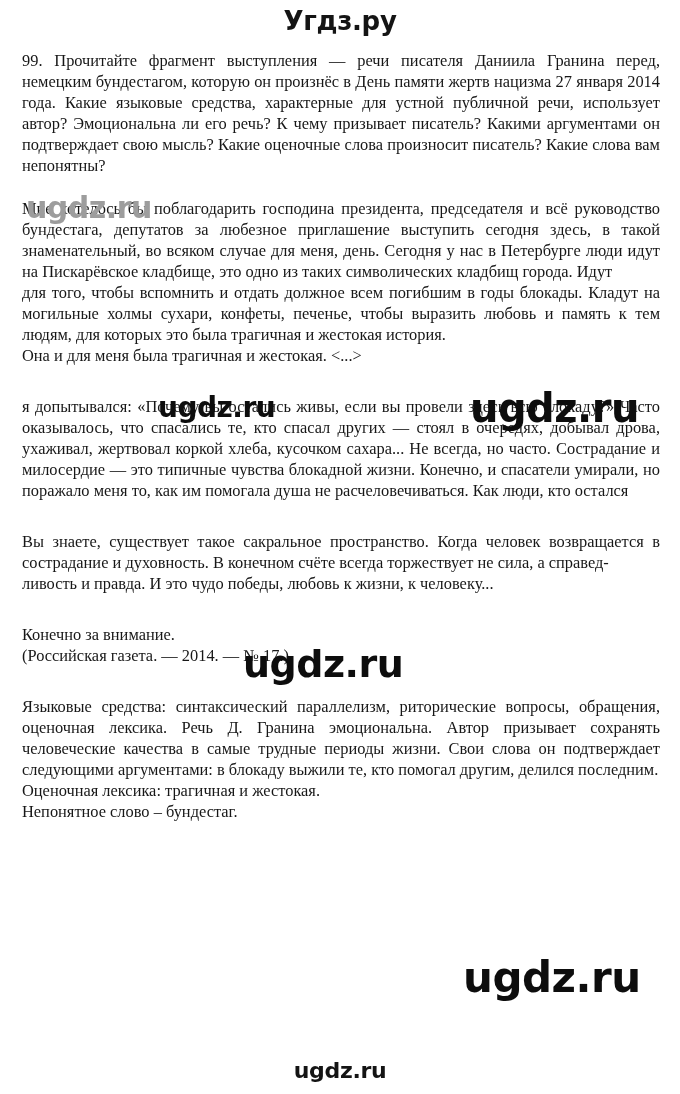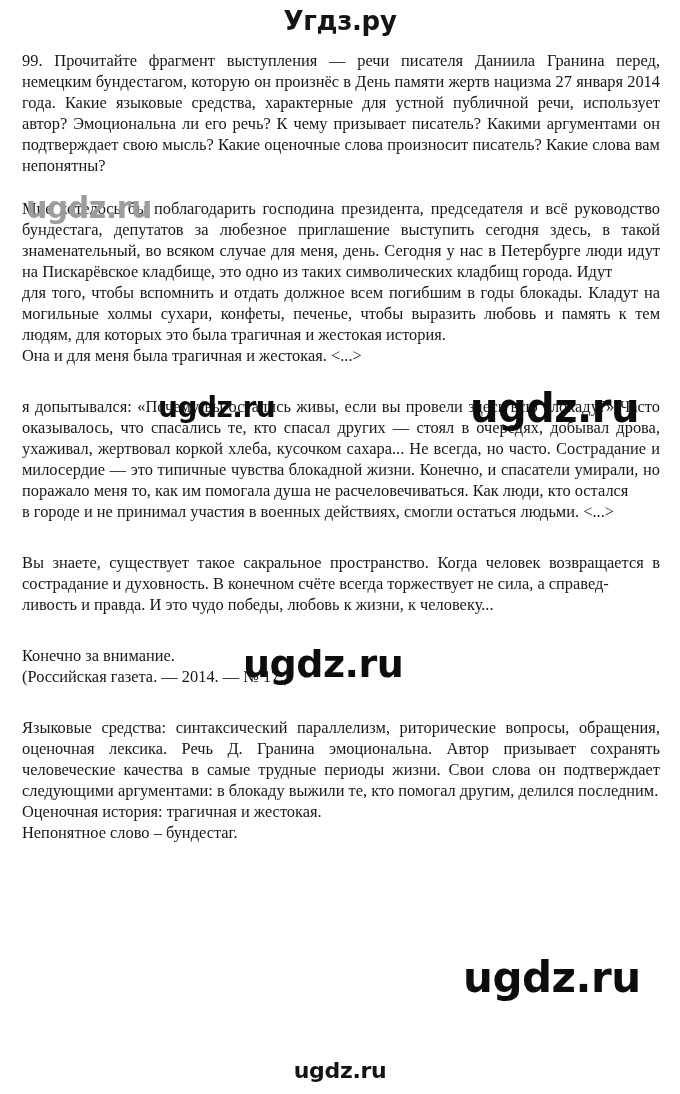--- a/index.html
+++ b/index.html
@@ -104,36 +104,35 @@
 
     <div class="gap-md"></div>
 
     <p class="para">Мне хотелось бы поблагодарить господина президента, председателя и всё руководство бундестага, депутатов за любезное приглашение выступить сегодня здесь, в такой знаменательный, во всяком случае для меня, день. Сегодня у нас в Петербурге люди идут на Пискарёвское кладбище, это одно из таких символических кладбищ города. Идут</p>
     <p class="para">для того, чтобы вспомнить и отдать должное всем погибшим в годы блокады. Кладут на могильные холмы сухари, конфеты, печенье, чтобы выразить любовь и память к тем людям, для которых это была трагичная и жестокая история.</p>
     <p class="para nojust">Она и для меня была трагичная и жестокая. &lt;...&gt;</p>
 
     <div class="gap-lg"></div>
 
     <p class="para">я допытывался: «Почему вы остались живы, если вы провели здесь всю блокаду?» Часто оказывалось, что спасались те, кто спасал других — стоял в очередях, добывал дрова, ухаживал, жертвовал коркой хлеба, кусочком сахара... Не всегда, но часто. Сострадание и милосердие — это типичные чувства блокадной жизни. Конечно, и спасатели умирали, но поражало меня то, как им помогала душа не расчеловечиваться. Как люди, кто остался</p>
-    <p class="para">в городе и не принимал участия в военных действиях, смогли остаться людьми. &lt;...&gt;</p>
 
     <div class="gap-lg"></div>
 
     <p class="para">Вы знаете, существует такое сакральное пространство. Когда человек возвращается в сострадание и духовность. В конечном счёте всегда торжествует не сила, а справед-</p>
     <p class="para nojust">ливость и правда. И это чудо победы, любовь к жизни, к человеку...</p>
 
     <div class="gap-lg"></div>
 
     <p class="para nojust">Конечно за внимание.</p>
     <p class="para nojust">(Российская газета. — 2014. — № 17.)</p>
 
     <div class="gap-lg"></div>
 
     <p class="para">Языковые средства: синтаксический параллелизм, риторические вопросы, обращения, оценочная лексика. Речь Д. Гранина эмоциональна. Автор призывает сохранять человеческие качества в самые трудные периоды жизни. Свои слова он подтверждает следующими аргументами:  в блокаду выжили те, кто помогал другим, делился последним.</p>
-    <p class="para nojust">Оценочная история: трагичная и жестокая.</p>
+    <p class="para nojust">Оценочная лексика: трагичная и жестокая.</p>
     <p class="para nojust">Непонятное слово – бундестаг.</p>
 
   </div>
 
   <div class="wm wm-gray wm1">ugdz.ru</div>
   <div class="wm wm-dark wm2">ugdz.ru</div>
   <div class="wm wm-dark wm3">ugdz.ru</div>
   <div class="wm wm-dark wm4">ugdz.ru</div>
   <div class="wm wm-dark wm5">ugdz.ru</div>
 

